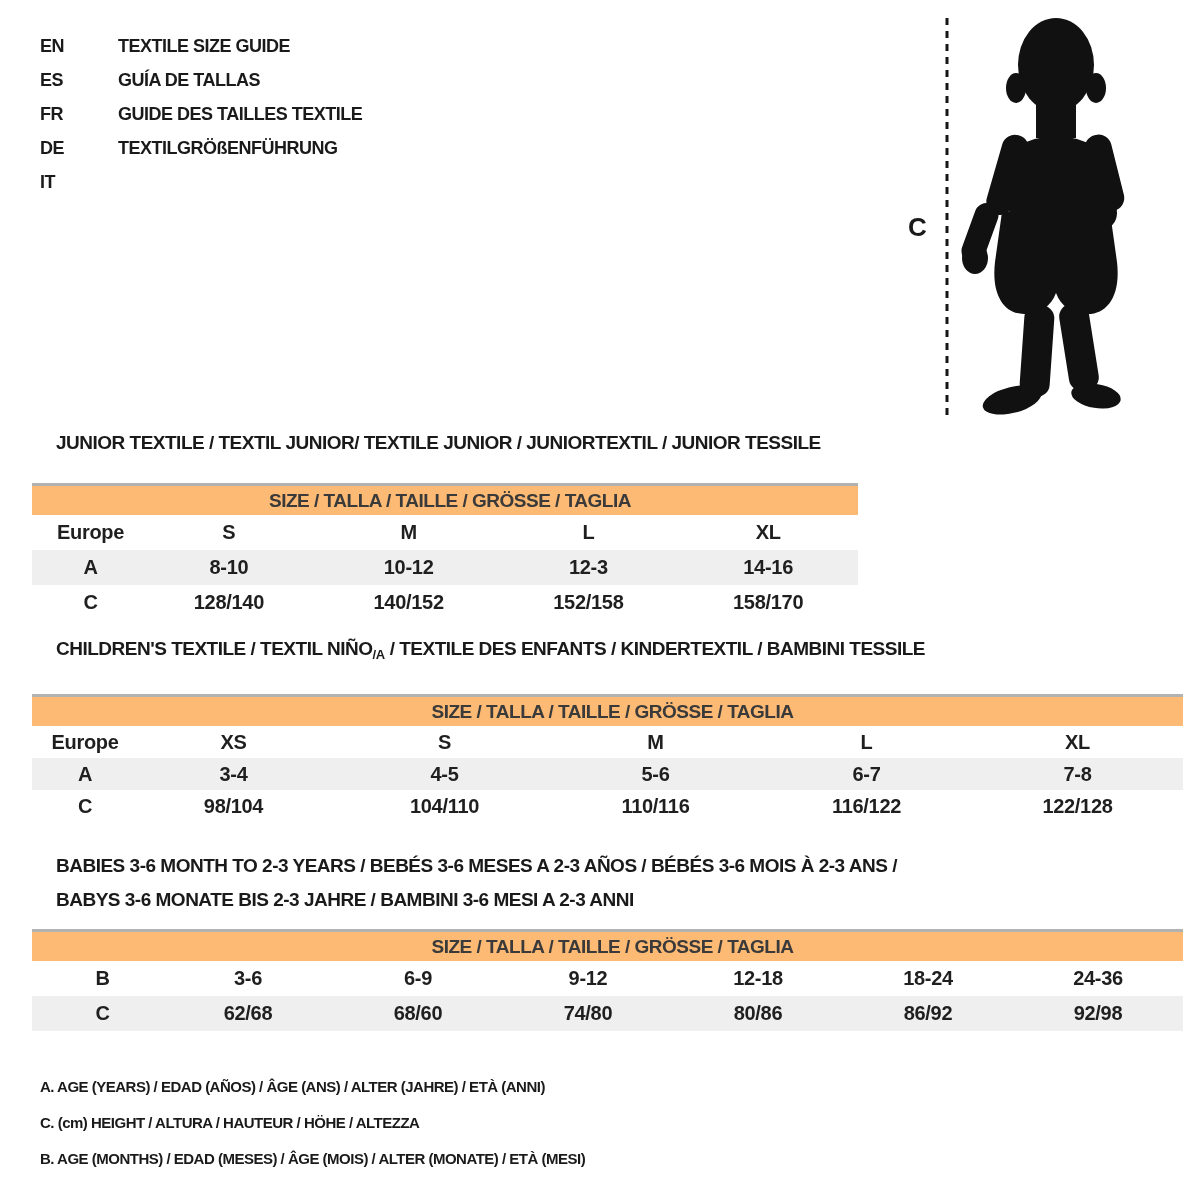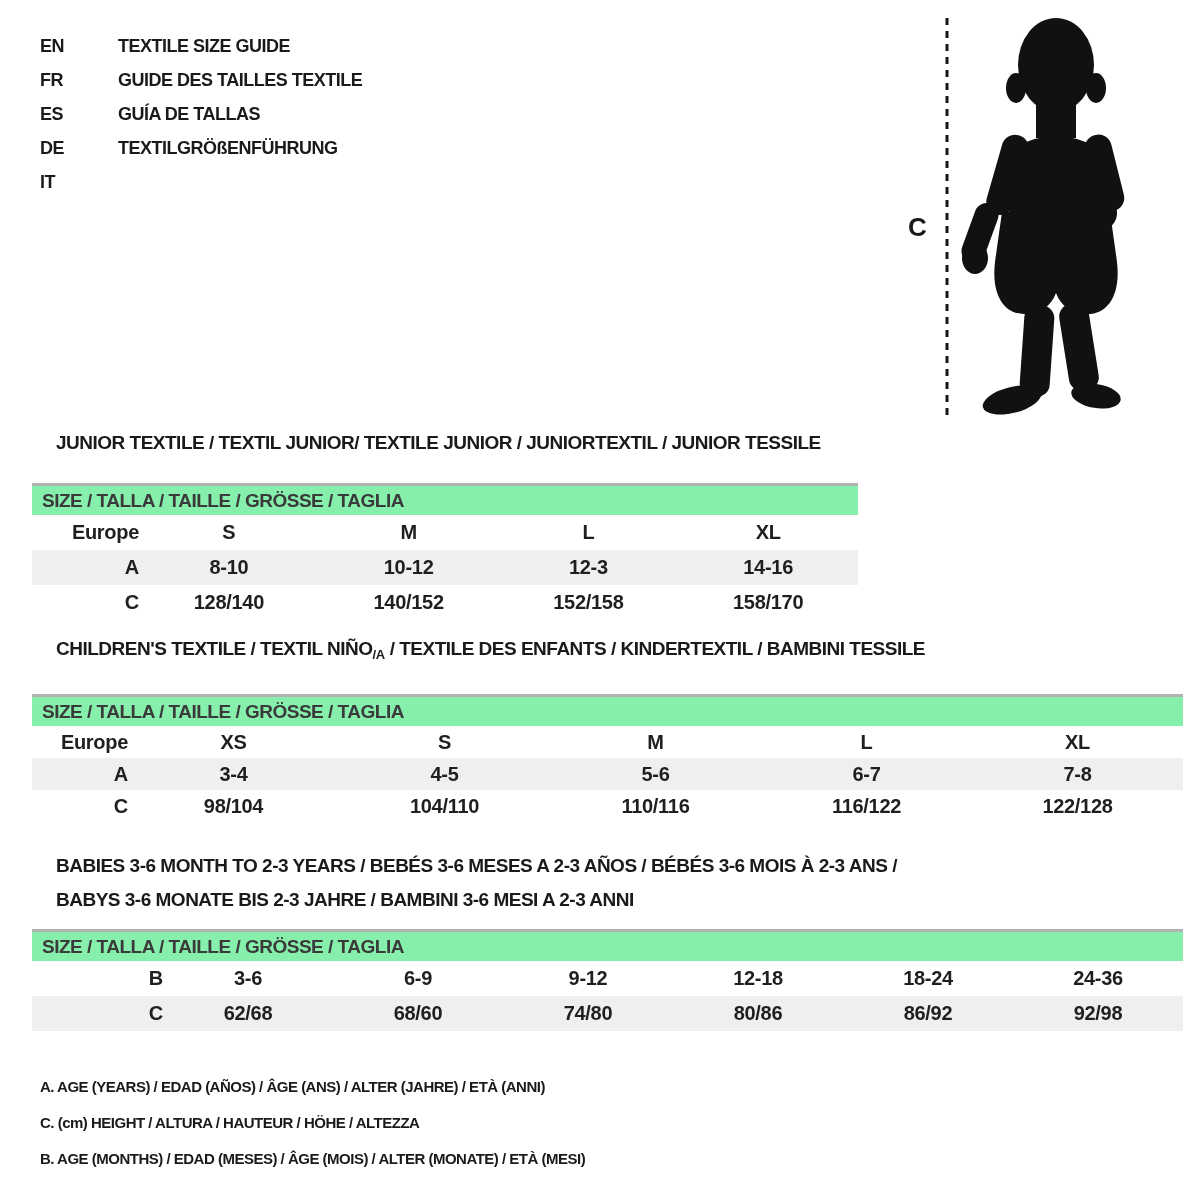--- a/index.html
+++ b/index.html
@@ -26,51 +26,51 @@
   #title-babies   { top:849px; line-height:34px; }
   .title-sub { font-size:13px; vertical-align:-4px; letter-spacing:-0.3px; }
 
   
   .size-table { position:absolute; left:32px; border-collapse:collapse; table-layout:fixed; }
   #tbl-junior   { top:483px; width:826px; }
   #tbl-children { top:694px; width:1151px; }
   #tbl-babies   { top:929px; width:1151px; }
 
   .size-table th {
-    background:#86efac; border-top:3px solid #b2b2b2;
-    height:29px; text-align:left; padding:0 0 0 10px;
+    background:#fdba74; border-top:3px solid #b2b2b2;
+    height:29px; text-align:center; padding:0 0 0 10px;
     color:#3a3a3a; font-size:19px; letter-spacing:-0.5px; font-weight:bold;
   }
   .size-table td { text-align:center; padding:0; font-size:20px; letter-spacing:-0.3px; color:#1f1f1f; }
   #tbl-junior td   { height:35px; }
   #tbl-children td { height:32px; }
   #tbl-babies td   { height:35px; }
-  .size-table td.row-label { text-align:right; padding-left:10px; }
+  .size-table td.row-label { text-align:center; padding-left:10px; }
   .size-table tr.stripe td { background:#efefef; }
 
   
   .legend { position:absolute; left:40px; top:1069px; font-size:15px; line-height:36px; letter-spacing:-0.5px; white-space:nowrap; }
 </style>
 </head>
 <body>
 
 <div class="page">
 
   <div class="langs">
     <div class="lang-row">
       <span class="lang-code">EN</span>
       <span class="lang-title">TEXTILE SIZE GUIDE</span>
     </div>
     <div class="lang-row">
+      <span class="lang-code">ES</span>
+      <span class="lang-title">GUÍA DE TALLAS</span>
+    </div>
+    <div class="lang-row">
       <span class="lang-code">FR</span>
       <span class="lang-title">GUIDE DES TAILLES TEXTILE</span>
-    </div>
-    <div class="lang-row">
-      <span class="lang-code">ES</span>
-      <span class="lang-title">GUÍA DE TALLAS</span>
     </div>
     <div class="lang-row">
       <span class="lang-code">DE</span>
       <span class="lang-title">TEXTILGRÖßENFÜHRUNG</span>
     </div>
     <div class="lang-row">
       <span class="lang-code">IT</span>
     </div>
   </div>
 

